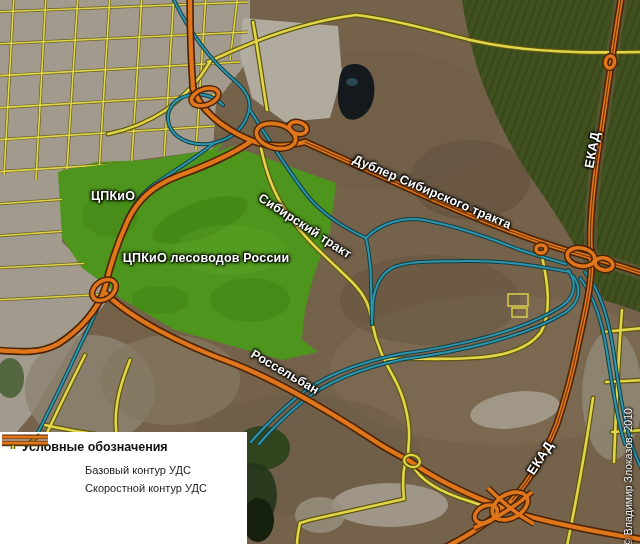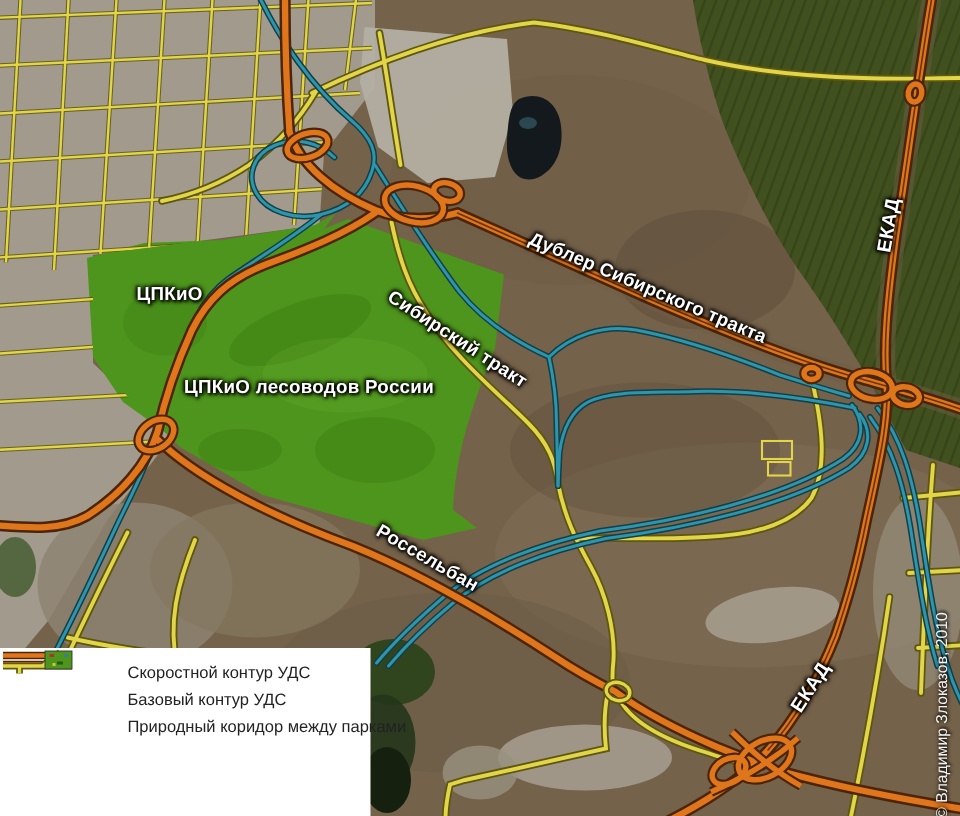--- a/index.html
+++ b/index.html
@@ -256,55 +256,44 @@
   <span class="maplabel" style="left:206px;top:258px;">ЦПКиО лесоводов России</span>
   <span class="maplabel" style="left:305px;top:226px;--rot:33deg;">Сибирский тракт</span>
   <span class="maplabel" style="left:432px;top:192px;--rot:23deg;">Дублер Сибирского тракта</span>
   <span class="maplabel" style="left:285px;top:372px;--rot:30deg;">Россельбан</span>
   <span class="maplabel" style="left:592px;top:150px;--rot:-80deg;font-size:13px;">ЕКАД</span>
   <span class="maplabel" style="left:540px;top:458px;--rot:-57deg;font-size:13px;">ЕКАД</span>
   <span class="copyright" style="left:628px;top:477px;">© Владимир Злоказов, 2010</span>
 </div>
 
 <div class="legend">
-
-  <div class="lrow">
-    <span class="lsw">
-      <svg width="52" height="16" viewBox="0 0 52 16">
-        <path d="M2,5 H48" stroke="#4d2506" stroke-width="5" fill="none"></path>
-        <path d="M2,11 H48" stroke="#4d2506" stroke-width="5" fill="none"></path>
-        <path d="M2,5 H48" style="stroke:var(--c-speed-contour)" stroke-width="3" fill="none"></path>
-        <path d="M2,11 H48" style="stroke:var(--c-speed-contour)" stroke-width="3" fill="none"></path>
-      </svg>
-    </span>
-    <span class="llabel">Скоростной контур УДС</span>
-  </div>
+  <h3>Условные обозначения</h3>
 
   <div class="lrow">
     <span class="lsw">
       <svg width="52" height="18" viewBox="0 0 52 18">
         <path d="M2,12 H48" stroke="#5e570f" stroke-width="4.5" fill="none"></path>
         <path d="M28,12 L40,3" stroke="#5e570f" stroke-width="4.5" fill="none"></path>
         <path d="M13,12 L13,17" stroke="#5e570f" stroke-width="4.5" fill="none"></path>
         <path d="M2,12 H48" style="stroke:var(--c-base-contour)" stroke-width="2.2" fill="none"></path>
         <path d="M28,12 L40,3" style="stroke:var(--c-base-contour)" stroke-width="2.2" fill="none"></path>
         <path d="M13,12 L13,17" style="stroke:var(--c-base-contour)" stroke-width="2.2" fill="none"></path>
       </svg>
     </span>
     <span class="llabel">Базовый контур УДС</span>
   </div>
 
-
   <div class="lrow">
     <span class="lsw">
       <svg width="52" height="16" viewBox="0 0 52 16">
-        <rect x="30" y="2" width="18" height="12" style="fill:var(--c-park-green)" stroke="#333" stroke-width=".6"></rect>
-        <rect x="33" y="4" width="3" height="2" fill="#b03030"></rect>
-        <rect x="38" y="9" width="4" height="2" fill="#245c10"></rect>
-        <rect x="43" y="4" width="2" height="2" fill="#3579b8"></rect>
-        <rect x="35" y="10" width="2" height="2" fill="#d4c23a"></rect>
+        <path d="M2,5 H48" stroke="#4d2506" stroke-width="5" fill="none"></path>
+        <path d="M2,11 H48" stroke="#4d2506" stroke-width="5" fill="none"></path>
+        <path d="M2,5 H48" style="stroke:var(--c-speed-contour)" stroke-width="3" fill="none"></path>
+        <path d="M2,11 H48" style="stroke:var(--c-speed-contour)" stroke-width="3" fill="none"></path>
       </svg>
     </span>
-    <span class="llabel">Природный коридор между парками</span>
+    <span class="llabel">Скоростной контур УДС</span>
   </div>
+
+
 </div>
 
 </div>
 
 </body></html>

